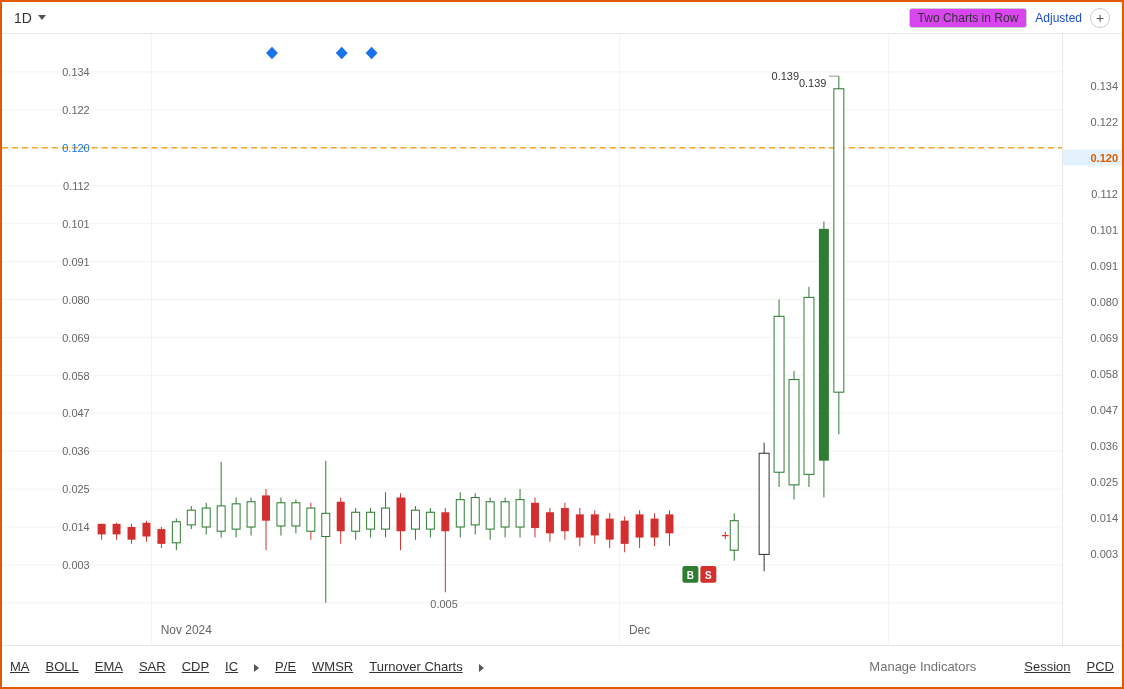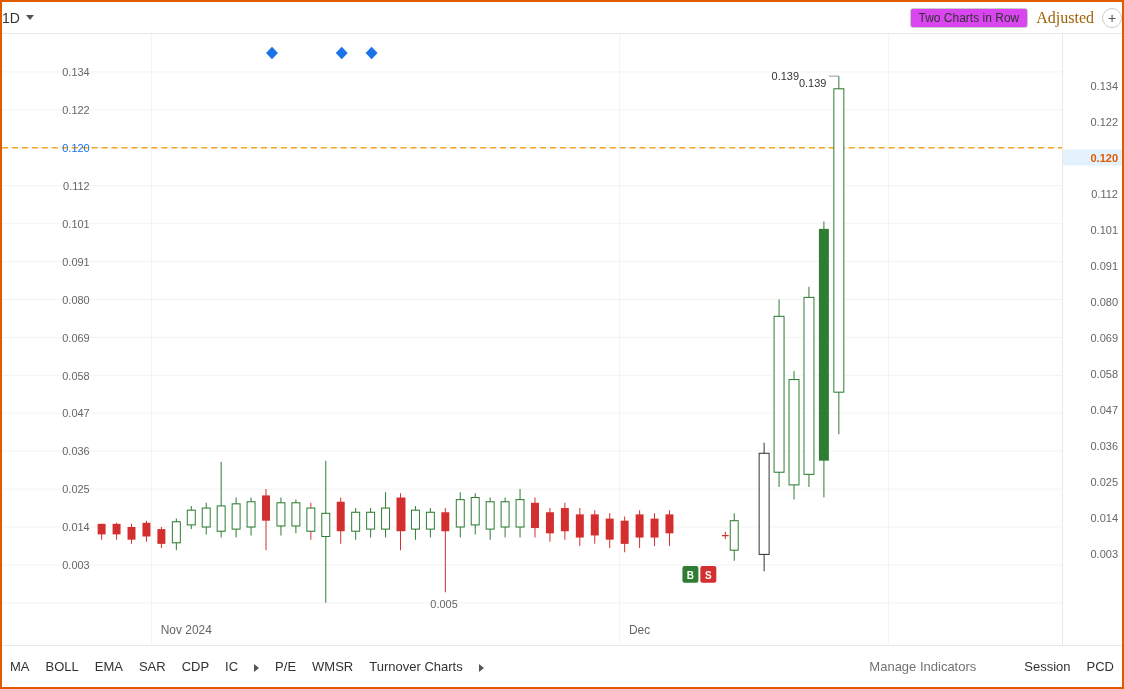--- a/index.html
+++ b/index.html
@@ -17,21 +17,21 @@
       display: flex;
       flex-direction: column;
       border: 2px solid #e05a00;
       position: relative;
     }
 
     .chart-header {
       display: flex;
       align-items: center;
       justify-content: space-between;
-      padding: 4px 0;
+      padding: 4px 12px;
       height: 32px;
       border-bottom: 1px solid #e8e8e8;
     }
 
     .timeframe-selector {
       display: flex;
       align-items: center;
       gap: 4px;
       cursor: pointer;
     }
@@ -52,24 +52,23 @@
       font-size: 12px;
       color: #333;
       border: 1px solid #ccc;
       border-radius: 3px;
       padding: 2px 8px;
       cursor: pointer;
       background: #d946ef;
     }
 
     .adjusted-btn {
-      font-size: 16px;
-      color: #a16207;
-      cursor: pointer;
-      font-family: Liberation Serif, serif;
+      font-size: 12px;
+      color: #1d4ed8;
+      cursor: pointer;
     }
 
     .add-chart-btn {
       width: 20px;
       height: 20px;
       border-radius: 50%;
       border: 1px solid #ccc;
       display: flex;
       align-items: center;
       justify-content: center;
@@ -97,20 +96,21 @@
       padding: 0 8px;
       border-top: 1px solid #e8e8e8;
       gap: 16px;
       background: #fff;
     }
 
     .indicator-item {
       font-size: 13px;
       color: #333;
       cursor: pointer;
+      text-decoration: underline;
     }
 
     .indicator-more {
       font-size: 13px;
       color: #333;
       cursor: pointer;
     }
 
     .manage-indicators {
       font-size: 13px;

